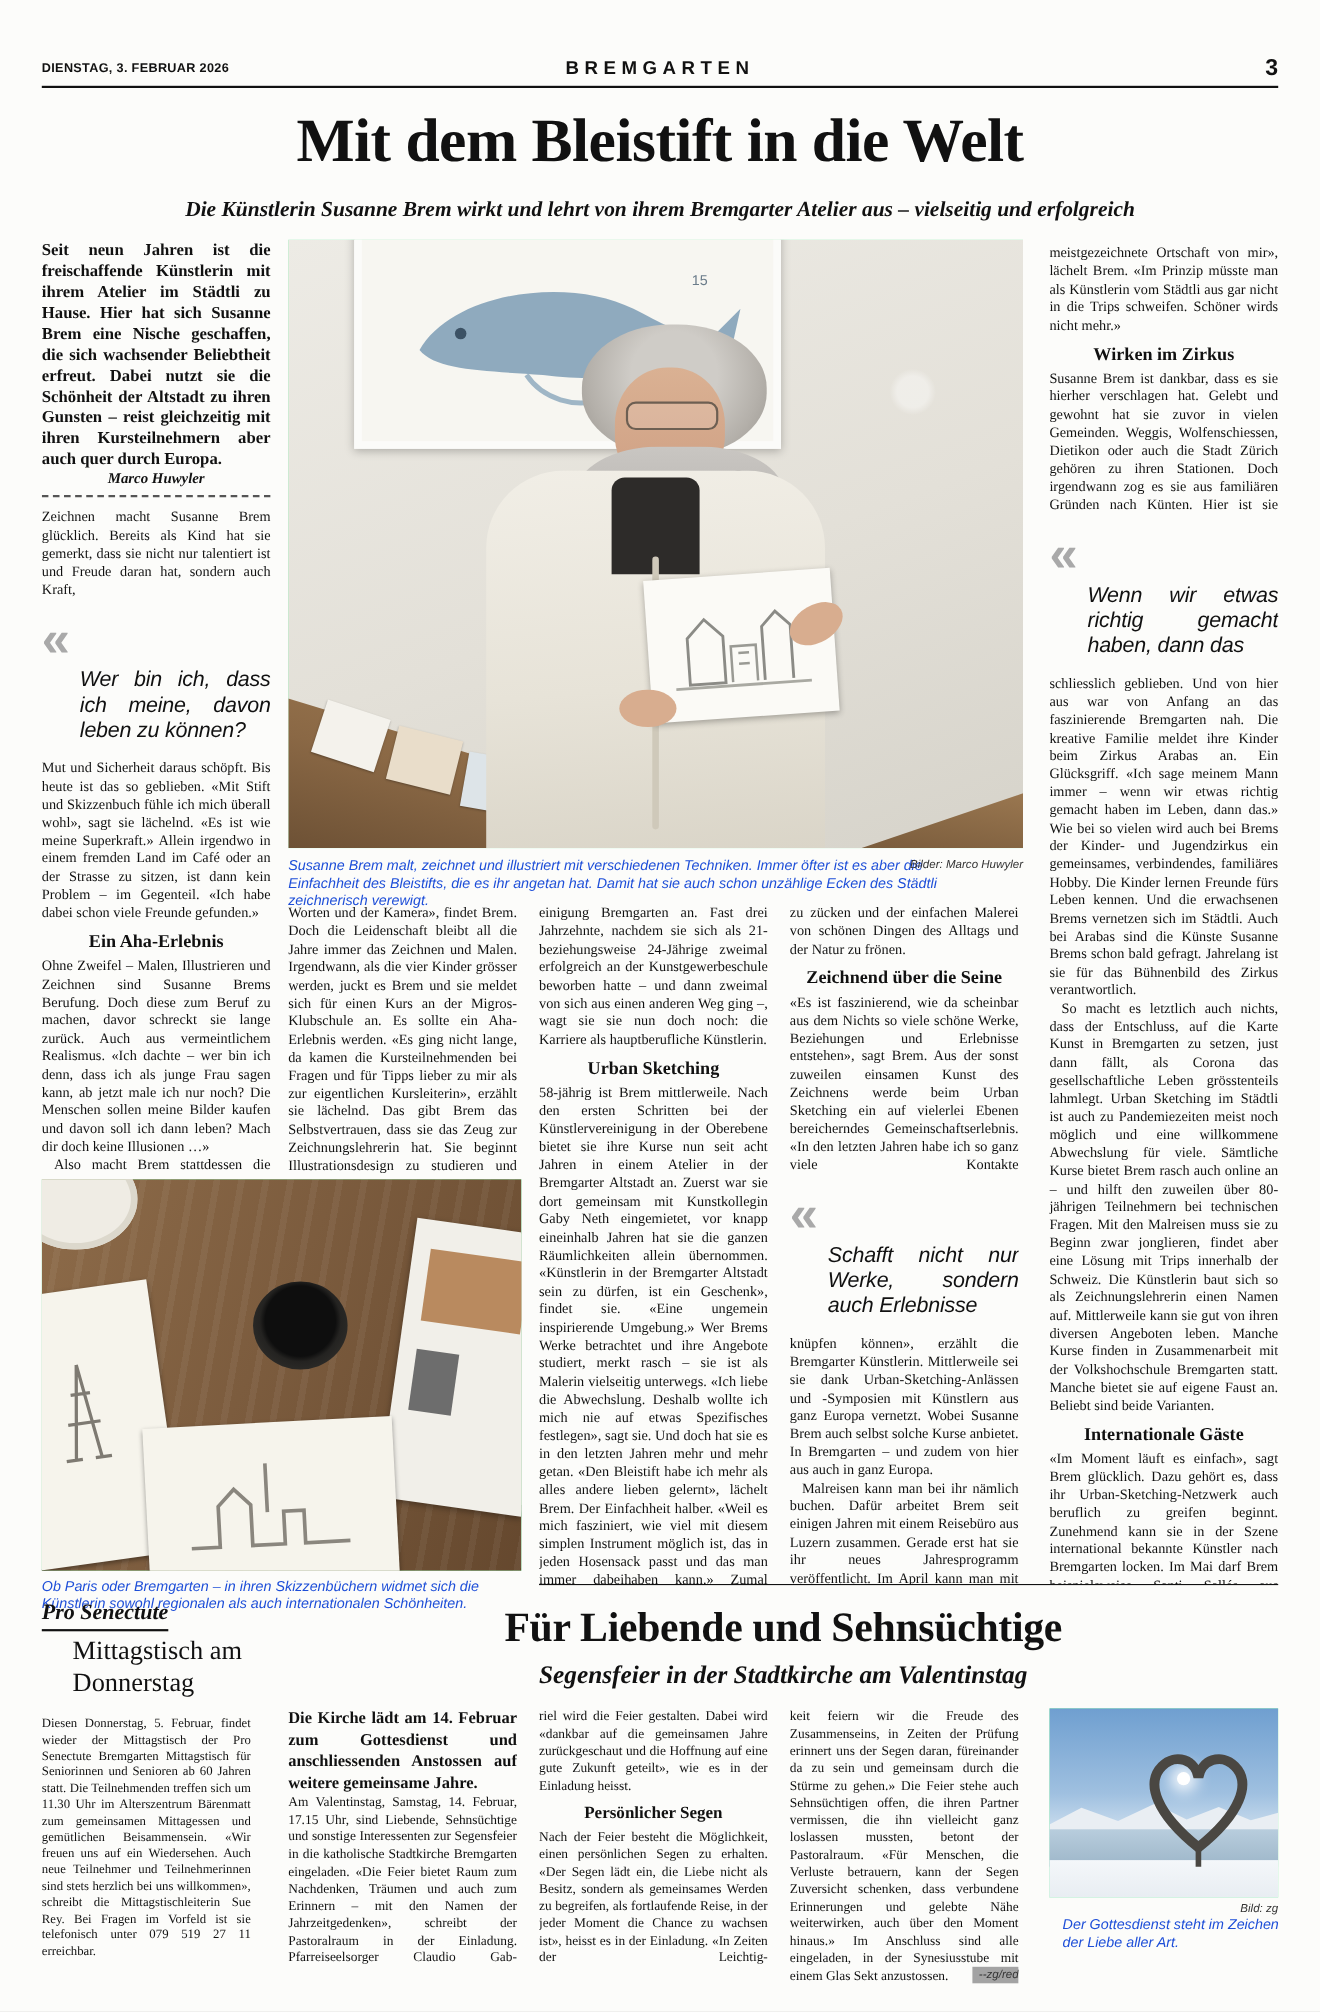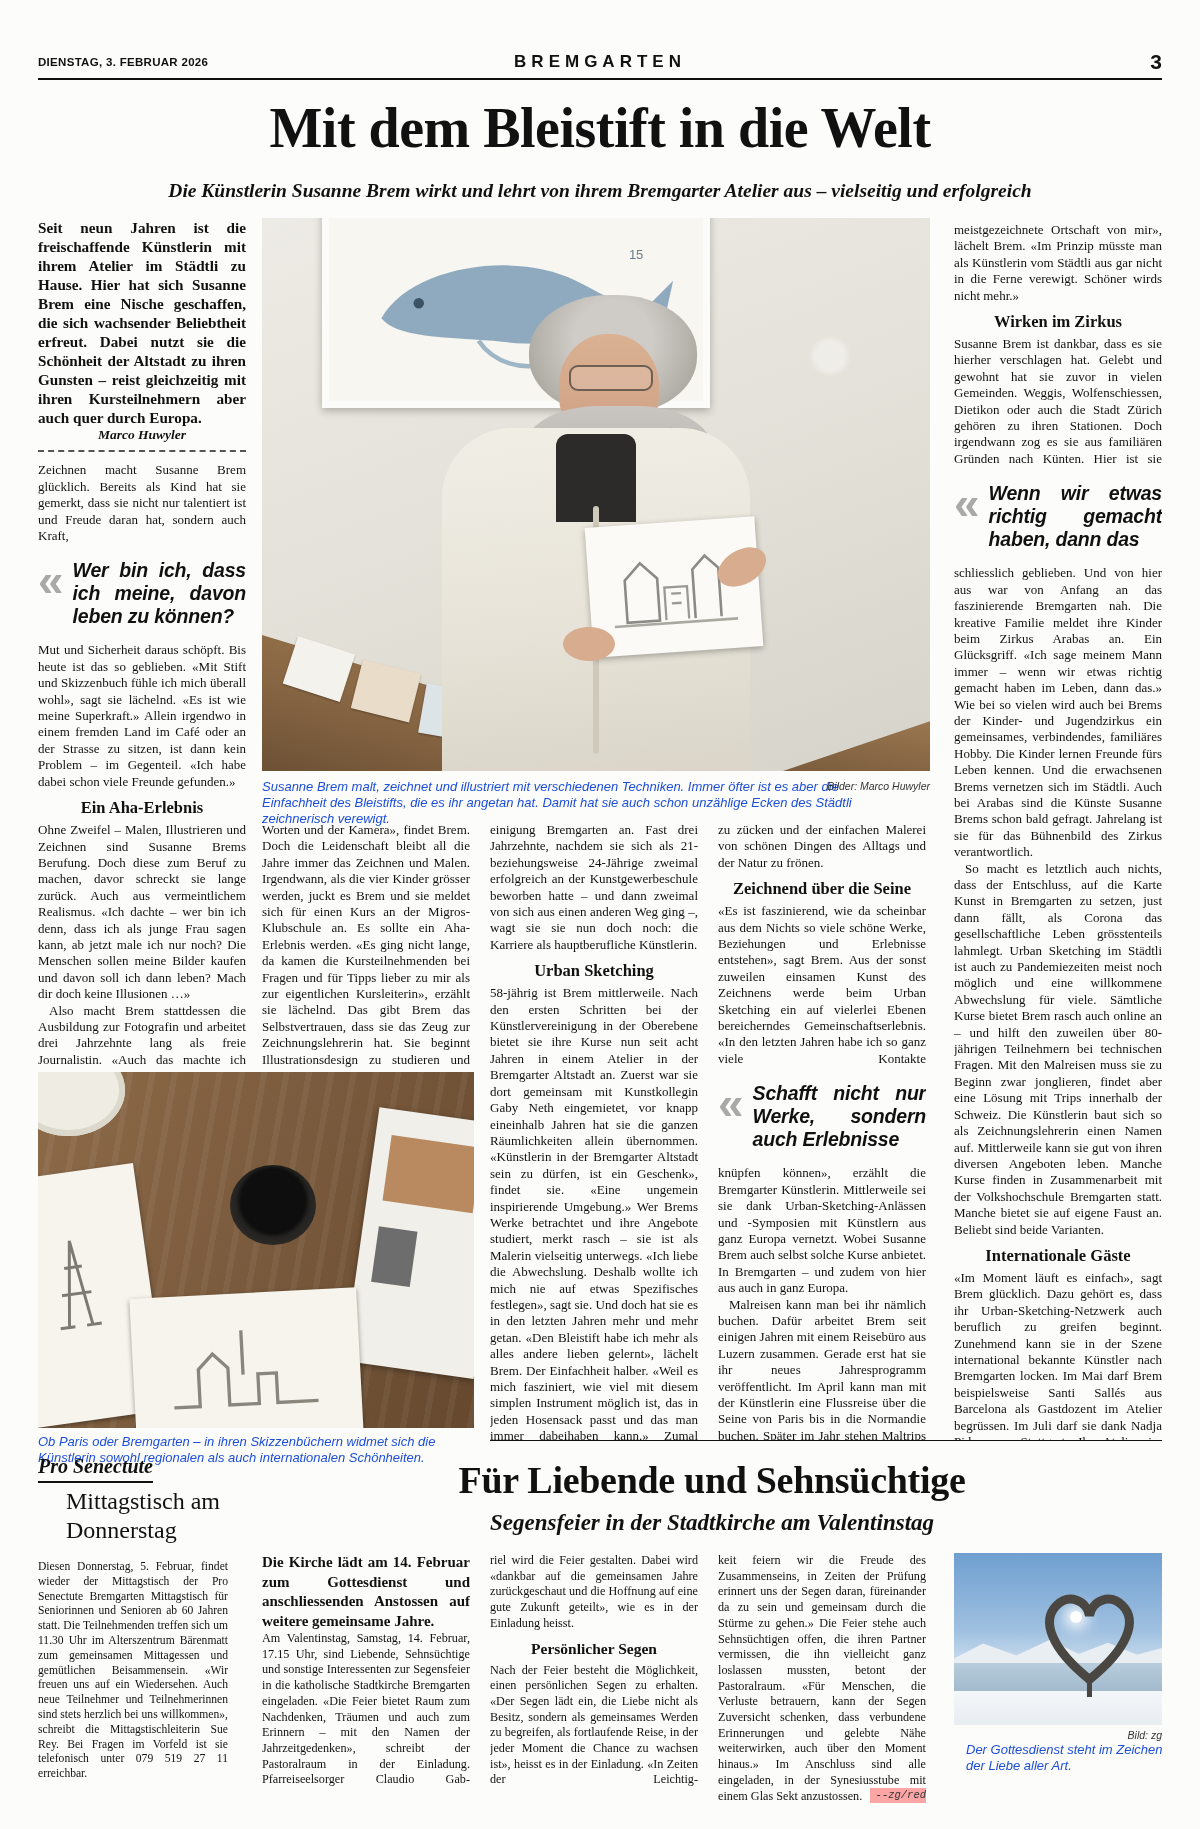--- a/index.html
+++ b/index.html
@@ -23,21 +23,21 @@
   .body-text{font-size:13px;line-height:16.4px;text-align:justify;hyphens:auto;}
   .body-text p{margin:0;}
   p.cont{text-indent:11px;}
   p.runon{text-align-last:justify;}
   .lead{font-size:15.2px;line-height:19px;font-weight:700;text-align:justify;hyphens:auto;margin:0;}
   .byline{text-align:center;font-weight:700;font-style:italic;font-size:13.5px;margin:11px 0 0;}
   .byline-rule{border-top:2px dashed #555;margin:7px 0 10px;}
   .crosshead{font-size:16.5px;font-weight:700;text-align:center;margin:9px 0 5px;line-height:18px;}
   .pullquote{display:flex;gap:9px;margin:15px 0 14px;font-family:"Liberation Sans",sans-serif;}
   .pullquote .mark{color:#a9a9a9;font-size:46px;font-weight:700;line-height:.72;margin-top:5px;}
-  .pullquote .qtext{font-weight:700;font-style:italic;font-size:19.5px;line-height:23px;letter-spacing:-.2px;}
+  .pullquote .qtext{font-weight:400;font-style:italic;font-size:19.5px;line-height:23px;letter-spacing:-.2px;margin-top:48px;}
   .caption{font-family:"Liberation Sans",sans-serif;font-style:italic;font-weight:400;
            font-size:13px;line-height:16px;color:#1d4ed8;}
   .credit{font-family:"Liberation Sans",sans-serif;font-style:italic;font-weight:400;
           font-size:10.5px;color:#333;}
   
   .photo{position:absolute;overflow:hidden;background:#86efac;}
   .photo *{position:absolute;}
   
   .wall{inset:0;background:linear-gradient(160deg,#edebe5 0%,#e3e0d8 55%,#d6d3ca 100%);}
   .plaster{inset:0;background:
@@ -110,21 +110,21 @@
   .ps-body{left:38px;top:1560px;width:190px;height:252px;font-size:11.6px;line-height:14.8px;}
   
   .b-headline{position:absolute;left:262px;top:1458px;width:900px;text-align:center;
               font-size:38px;font-weight:700;letter-spacing:-.3px;}
   .b-deck{position:absolute;left:262px;top:1510px;width:900px;text-align:center;
           font-size:23px;font-weight:700;font-style:italic;}
   .b-col{top:1553px;width:208px;height:252px;}
   .b-lead{font-size:15px;line-height:19.5px;font-weight:700;text-align:justify;margin:0 0 9px;}
   .b-body{font-size:12.2px;line-height:15.7px;}
   .b-crosshead{font-size:15.5px;margin:8px 0 5px;}
-  .credit-inline{position:absolute;right:0;bottom:1px;background:#fca5a5;padding-left:6px;font-family:Liberation Mono, monospace;}
+  .credit-inline{position:absolute;right:0;bottom:1px;background:#a3a3a3;padding-left:6px;}
   .photo3-credit{position:absolute;left:954px;top:1729px;width:208px;text-align:right;}
   .caption3-wrap{position:absolute;left:954px;top:1742px;width:208px;margin-left:12px;}
 </style>
 </head>
 <body>
 
 <div class="page">
 
   <div class="masthead">
     <span class="nav-date">DIENSTAG, 3. FEBRUAR 2026</span>
@@ -208,21 +208,21 @@
     <p class="runon">«Es ist faszinierend, wie da scheinbar aus dem Nichts so viele schöne Werke, Beziehungen und Erlebnisse entstehen», sagt Brem. Aus der sonst zuweilen einsamen Kunst des Zeichnens werde beim Urban Sketching ein auf vielerlei Ebenen bereicherndes Gemeinschaftserlebnis. «In den letzten Jahren habe ich so ganz viele Kontakte</p>
     <div class="pullquote">
       <span class="mark">«</span>
       <span class="qtext">Schafft nicht nur Werke, sondern auch Erlebnisse</span>
     </div>
     <p>knüpfen können», erzählt die Bremgarter Künstlerin. Mittlerweile sei sie dank Urban-Sketching-Anlässen und -Symposien mit Künstlern aus ganz Europa vernetzt. Wobei Susanne Brem auch selbst solche Kurse anbietet. In Bremgarten – und zudem von hier aus auch in ganz Europa.</p>
     <p class="cont runon">Malreisen kann man bei ihr nämlich buchen. Dafür arbeitet Brem seit einigen Jahren mit einem Reisebüro aus Luzern zusammen. Gerade erst hat sie ihr neues Jahresprogramm veröffentlicht. Im April kann man mit der Künstlerin eine Flussreise über die Seine von Paris bis in die Normandie buchen. Später im Jahr stehen Maltrips nach Oslo und nach Barcelona an. Und dazwischen solche in der Schweiz – vor allem auch immer wieder in Bremgarten. «Es ist die mit Abstand</p>
   </div>
 
   <div class="col body-text" style="left:954px;top:222px;width:208px;height:1218px;">
-    <p>meistgezeichnete Ortschaft von mir», lächelt Brem. «Im Prinzip müsste man als Künstlerin vom Städtli aus gar nicht in die Ferne verewigt. Schöner wirds nicht mehr.»</p>
+    <p>meistgezeichnete Ortschaft von mir», lächelt Brem. «Im Prinzip müsste man als Künstlerin vom Städtli aus gar nicht in die Trips schweifen. Schöner wirds nicht mehr.»</p>
     <div class="crosshead">Wirken im Zirkus</div>
     <p class="runon">Susanne Brem ist dankbar, dass es sie hierher verschlagen hat. Gelebt und gewohnt hat sie zuvor in vielen Gemeinden. Weggis, Wolfenschiessen, Dietikon oder auch die Stadt Zürich gehören zu ihren Stationen. Doch irgendwann zog es sie aus familiären Gründen nach Künten. Hier ist sie</p>
     <div class="pullquote">
       <span class="mark">«</span>
       <span class="qtext">Wenn wir etwas richtig gemacht haben, dann das</span>
     </div>
     <p>schliesslich geblieben. Und von hier aus war von Anfang an das faszinierende Bremgarten nah. Die kreative Familie meldet ihre Kinder beim Zirkus Arabas an. Ein Glücksgriff. «Ich sage meinem Mann immer – wenn wir etwas richtig gemacht haben im Leben, dann das.» Wie bei so vielen wird auch bei Brems der Kinder- und Jugendzirkus ein gemeinsames, verbindendes, familiäres Hobby. Die Kinder lernen Freunde fürs Leben kennen. Und die erwachsenen Brems vernetzen sich im Städtli. Auch bei Arabas sind die Künste Susanne Brems schon bald gefragt. Jahrelang ist sie für das Bühnenbild des Zirkus verantwortlich.</p>
     <p class="cont">So macht es letztlich auch nichts, dass der Entschluss, auf die Karte Kunst in Bremgarten zu setzen, just dann fällt, als Corona das gesellschaftliche Leben grösstenteils lahmlegt. Urban Sketching im Städtli ist auch zu Pandemiezeiten meist noch möglich und eine willkommene Abwechslung für viele. Sämtliche Kurse bietet Brem rasch auch online an – und hilft den zuweilen über 80-jährigen Teilnehmern bei technischen Fragen. Mit den Malreisen muss sie zu Beginn zwar jonglieren, findet aber eine Lösung mit Trips innerhalb der Schweiz. Die Künstlerin baut sich so als Zeichnungslehrerin einen Namen auf. Mittlerweile kann sie gut von ihren diversen Angeboten leben. Manche Kurse finden in Zusammenarbeit mit der Volkshochschule Bremgarten statt. Manche bietet sie auf eigene Faust an. Beliebt sind beide Varianten.</p>
     <div class="crosshead">Internationale Gäste</div>
     <p>«Im Moment läuft es einfach», sagt Brem glücklich. Dazu gehört es, dass ihr Urban-Sketching-Netzwerk auch beruflich zu greifen beginnt. Zunehmend kann sie in der Szene international bekannte Künstler nach Bremgarten locken. Im Mai darf Brem beispielsweise Santi Sallés aus Barcelona als Gastdozent im Atelier begrüssen. Im Juli darf sie dank Nadja Pidan aus Stuttgart. Ihr Atelier im Städtli erfüllt so immer mehr ihre einstige Wunschvorstellung: ein kleines Mekka für Kunst in Bremgarten, von wo aus Brem in die Ferne schweifen kann, aber immer wieder gerne zurückkehrt. «Es tönt zwar plakativ, ist aber so – ich darf heute meinen Traum leben», die 58-Jährige.</p>

